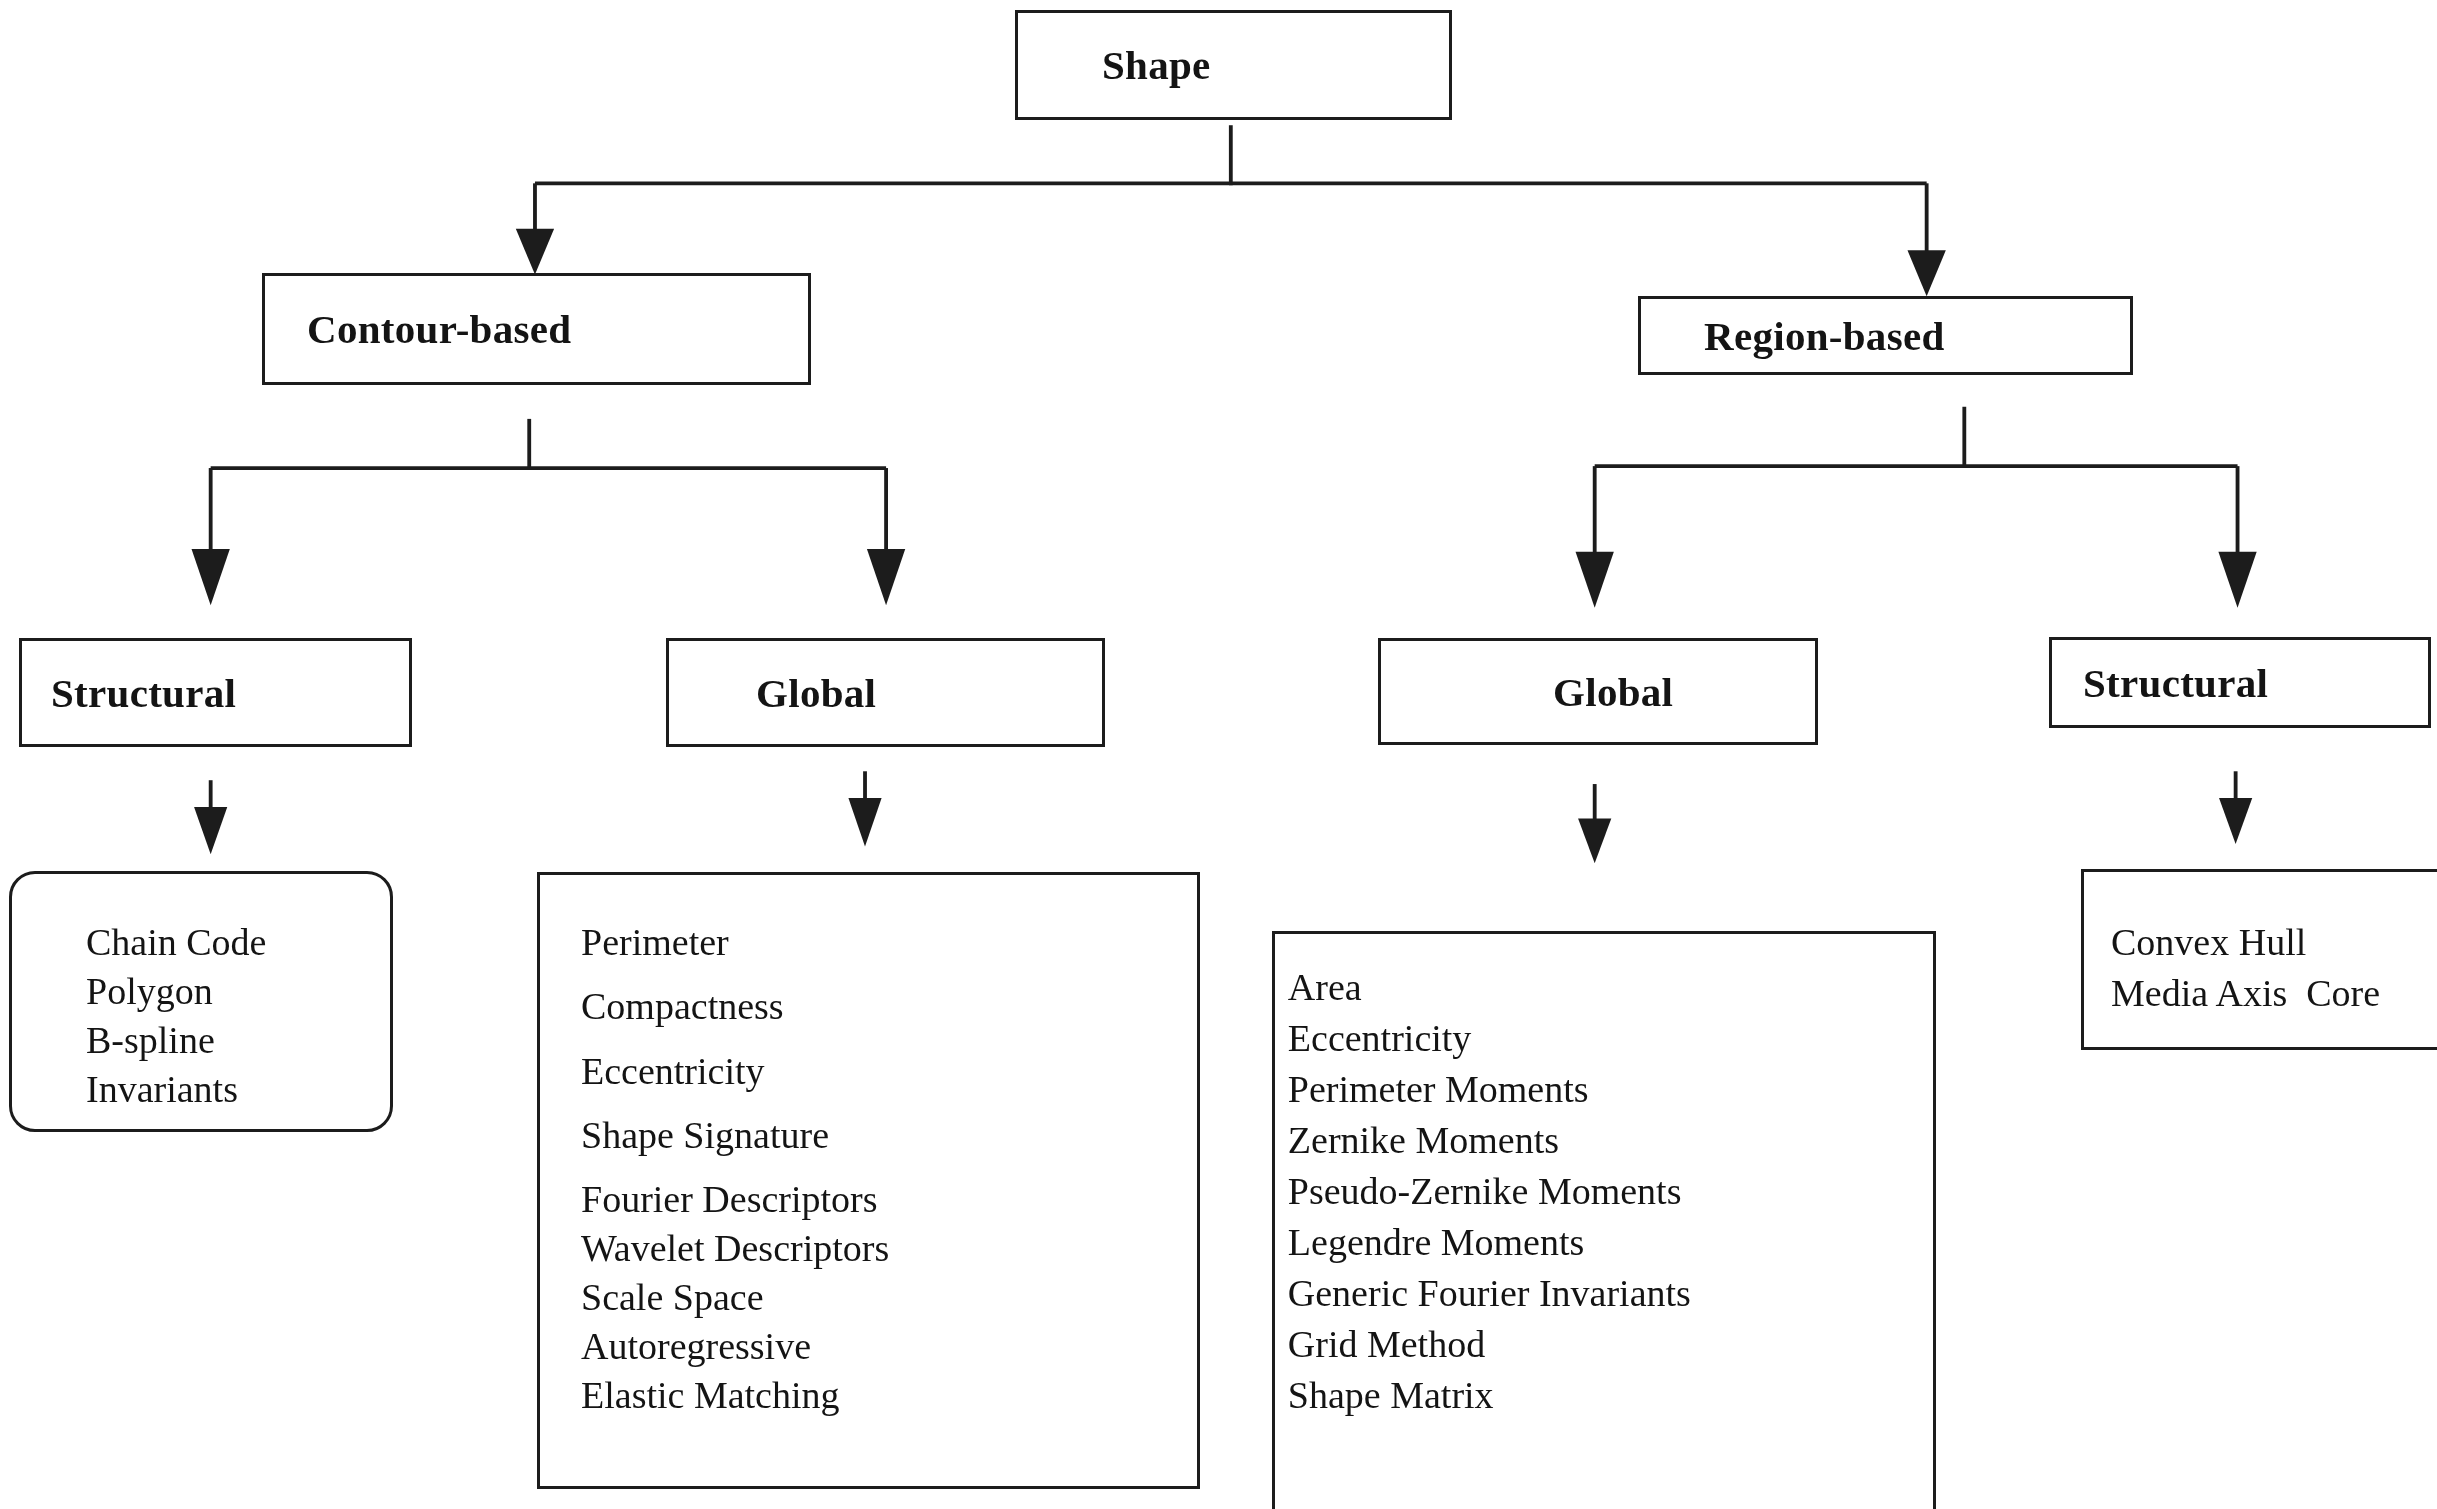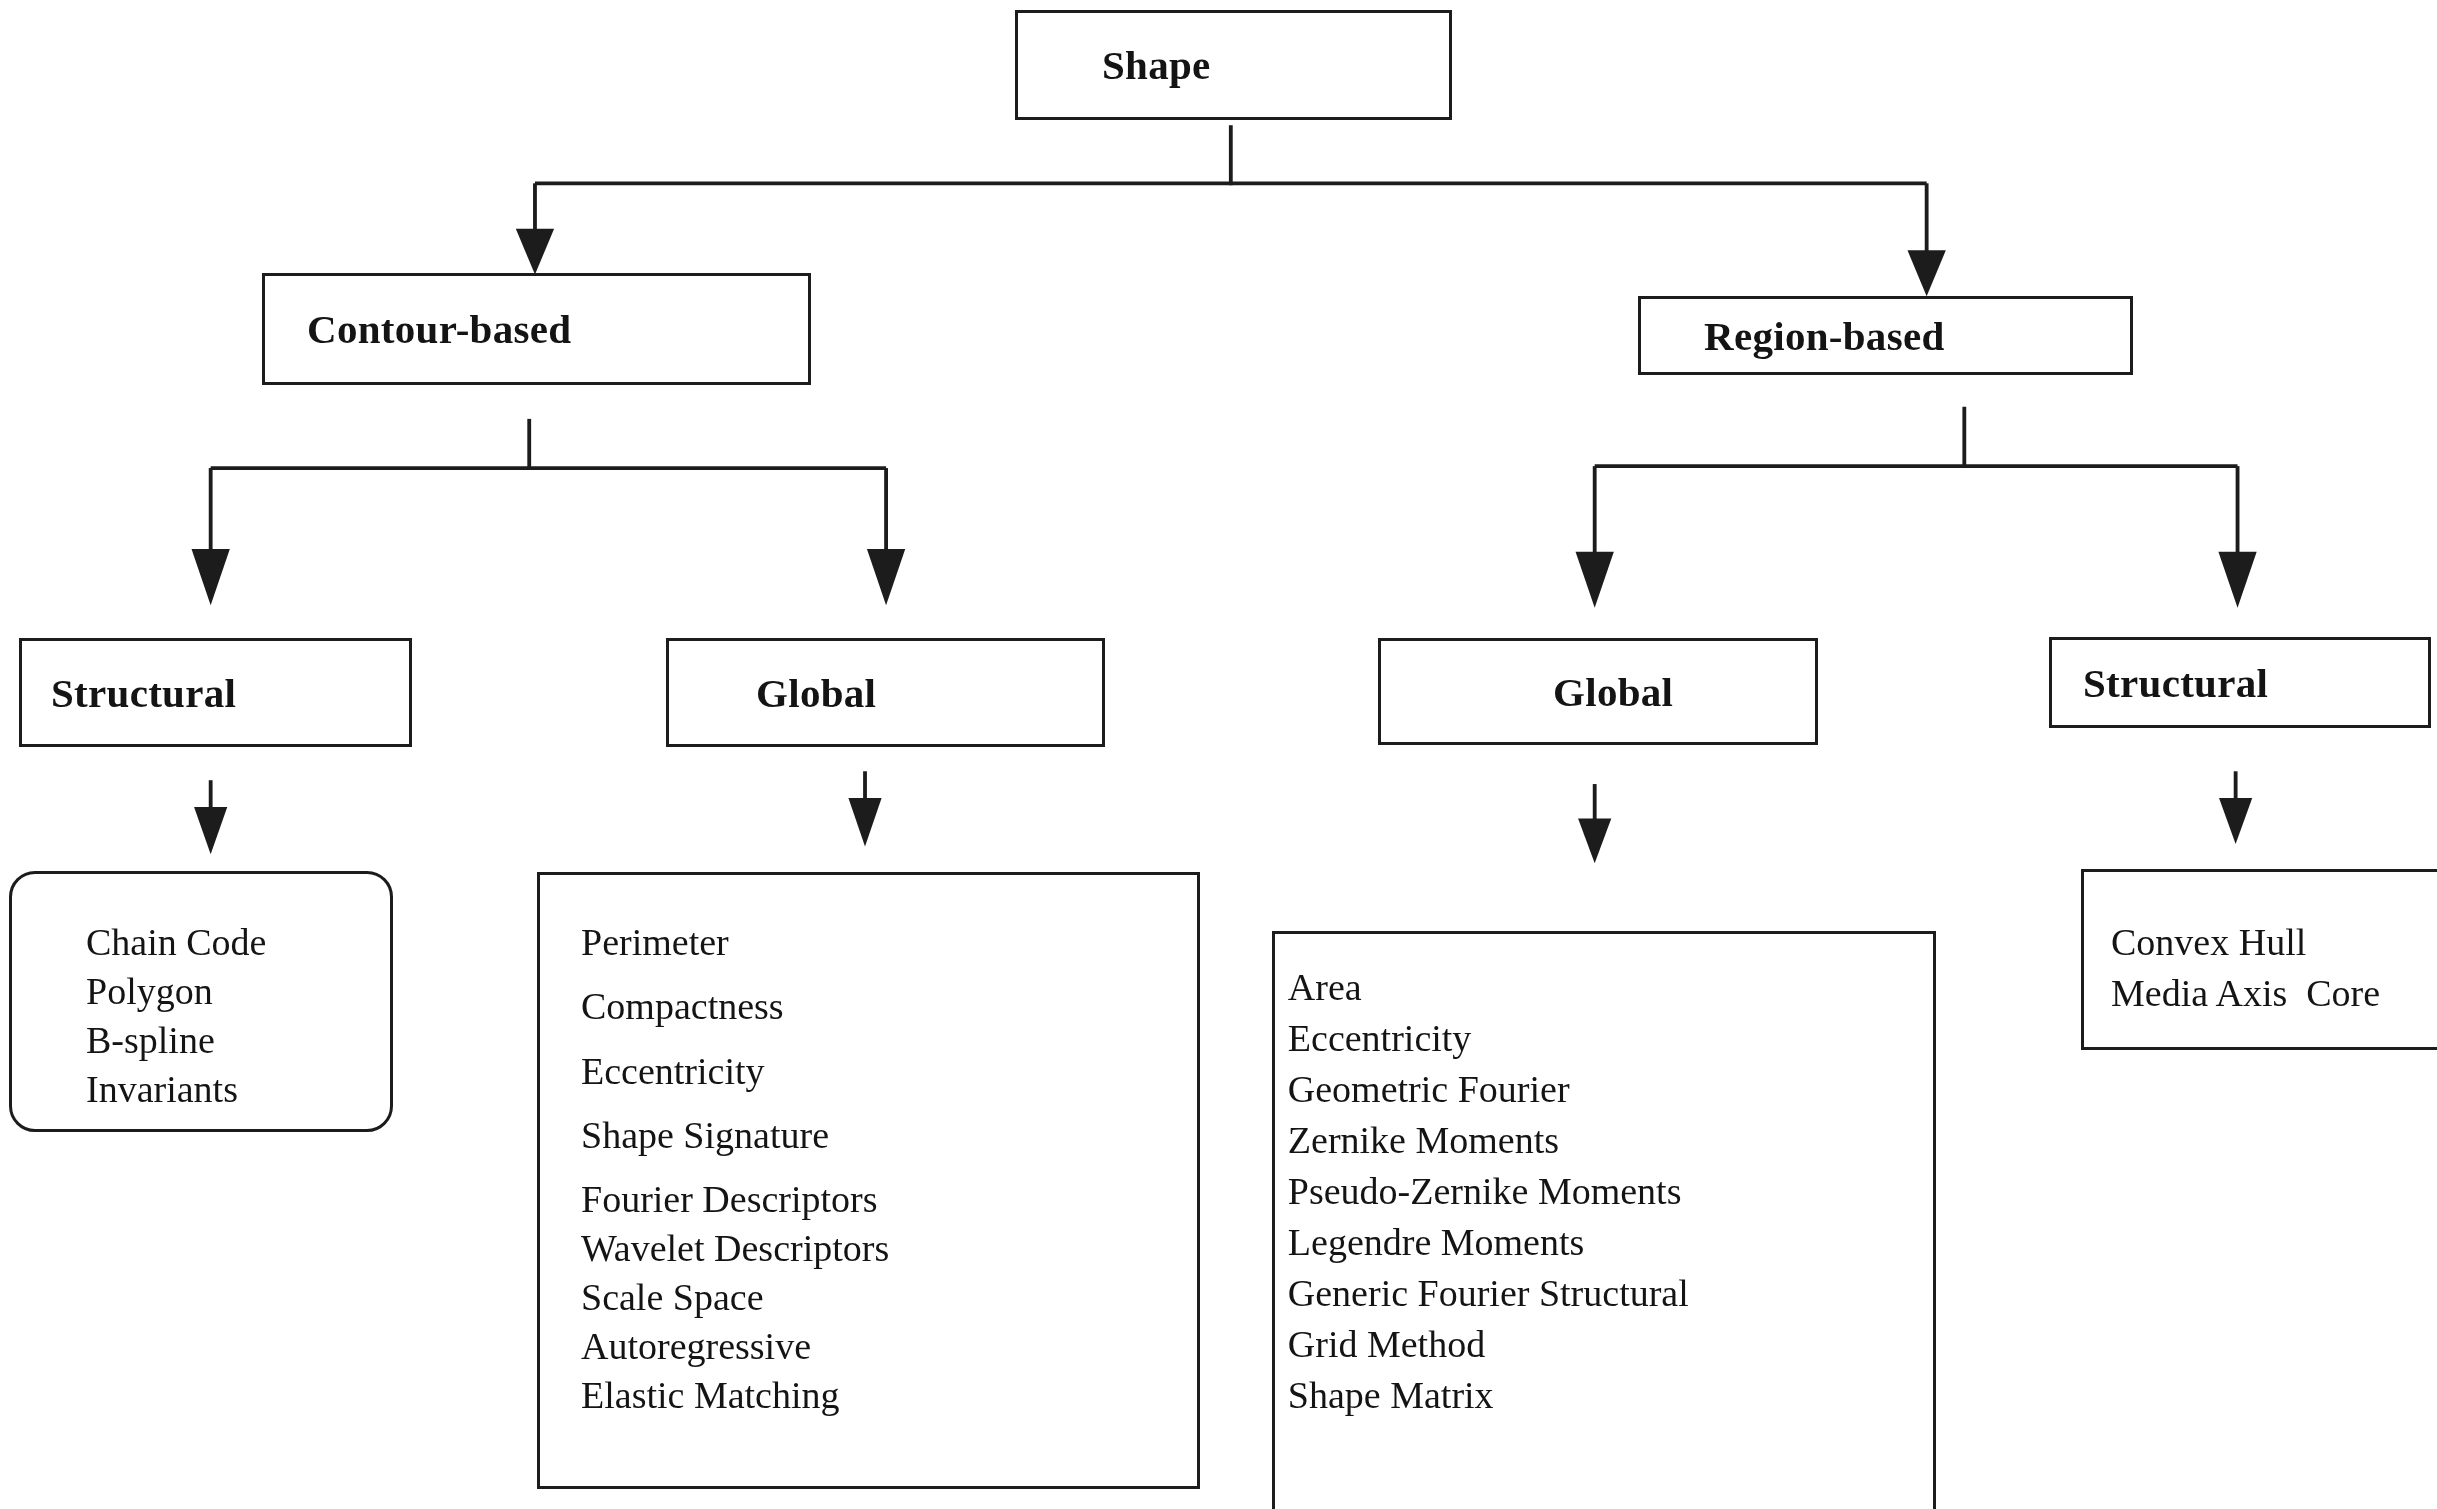--- a/index.html
+++ b/index.html
@@ -160,25 +160,25 @@
         <li>Scale Space</li>
         <li>Autoregressive</li>
         <li>Elastic Matching</li>
       </ul>
   </div>
 
   <div class="leaf list-global-region">
     <ul>
         <li>Area</li>
         <li>Eccentricity</li>
-        <li>Geometric Fourier</li>
+        <li>Perimeter Moments</li>
         <li>Zernike Moments</li>
         <li>Pseudo-Zernike Moments</li>
         <li>Legendre Moments</li>
-        <li>Generic Fourier Structural</li>
+        <li>Generic Fourier Invariants</li>
         <li>Grid Method</li>
         <li>Shape Matrix</li>
       </ul>
   </div>
 
   <div class="leaf list-structural-region">
     <ul>
         <li>Convex Hull</li>
         <li>Media Axis  Core</li>
       </ul>

